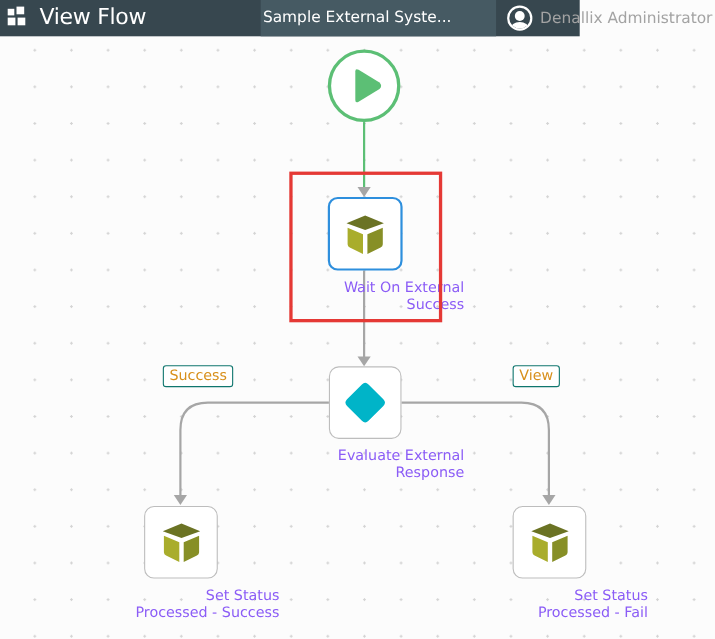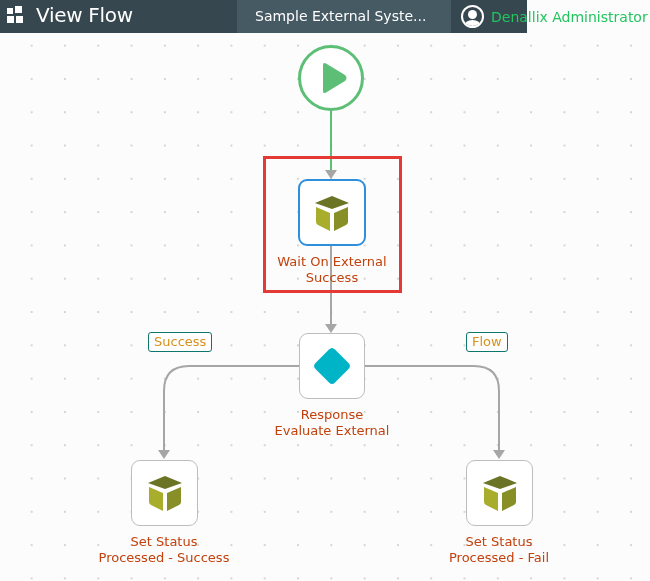--- a/index.html
+++ b/index.html
@@ -2,33 +2,33 @@
 <html><head>
 <meta charset="utf-8">
 <style>
   html,body{margin:0;padding:0;}
   body{width:650px;height:581px;overflow:hidden;background:#fcfcfc;font-family:"Liberation Sans","DejaVu Sans",sans-serif;position:relative;}
   .topbar{position:absolute;left:0;top:0;width:527px;height:33px;background:#37474f;}
   .app-title{position:absolute;left:0;top:0;height:33px;display:flex;align-items:center;}
   .app-icon{position:absolute;left:7px;top:6px;width:18px;height:18px;}
   .app-icon span{position:absolute;background:#fff;}
   .app-title-text{position:absolute;left:36px;top:3px;color:#fff;font-size:20px;white-space:nowrap;font-family:"DejaVu Sans",sans-serif;letter-spacing:-0.3px;}
-  .tab{position:absolute;left:237px;top:0;width:214px;height:33px;background:#465a63;color:#fff;font-size:14px;box-sizing:border-box;padding-left:18px;line-height:33px;font-family:"DejaVu Sans",sans-serif;white-space:nowrap;overflow:hidden;}
+  .tab{position:absolute;left:237px;top:0;width:214px;height:33px;background:#465a63;color:#fff;font-size:14px;box-sizing:border-box;padding-left:2px;line-height:33px;font-family:"DejaVu Sans",sans-serif;white-space:nowrap;overflow:hidden;}
   .user{position:absolute;left:461px;top:0;height:33px;display:flex;align-items:center;}
   .user-avatar{width:23px;height:23px;border-radius:50%;border:2px solid #fff;box-sizing:border-box;position:relative;overflow:hidden;}
   .user-avatar .head{position:absolute;left:5px;top:3px;width:9px;height:9px;border-radius:50%;background:#fff;}
   .user-avatar .body{position:absolute;left:1px;top:13px;width:17px;height:12px;border-radius:50% 50% 0 0;background:#fff;}
-  .user-name{color:#22c55e;font-size:14px;margin-left:7px;font-family:"DejaVu Sans",sans-serif;white-space:nowrap;}
+  .user-name{color:#a3a3a3;font-size:14px;margin-left:7px;font-family:"DejaVu Sans",sans-serif;white-space:nowrap;}
   .canvas{position:absolute;left:0;top:33px;width:650px;height:548px;
     background-image:radial-gradient(circle,#d4d4d4 1px,transparent 1.3px);
     background-size:33.3px 33.3px;background-position:15px -4px;}
   svg.edges{position:absolute;left:0;top:0;width:650px;height:581px;}
   .node{position:absolute;width:64px;height:64px;box-sizing:border-box;border:1.5px solid #bdbdbd;border-radius:9px;background:#fff;display:flex;align-items:center;justify-content:center;}
   .node.selected{border:2px solid #2e8fdd;}
-  .node-label{position:absolute;width:180px;text-align:center;color:#c2410c;font-size:13px;line-height:16px;font-family:"DejaVu Sans",sans-serif;}
+  .node-label{position:absolute;width:180px;text-align:right;color:#8b5cf6;font-size:13px;line-height:16px;font-family:"DejaVu Sans",sans-serif;}
   .start{position:absolute;left:298px;top:45px;width:66px;height:66px;box-sizing:border-box;border:3px solid #5cbf75;border-radius:50%;background:#fff;}
   .selection-box{position:absolute;left:263px;top:156px;width:139px;height:137px;box-sizing:border-box;border:3px solid #e53935;}
   .branch-label{position:absolute;height:20px;box-sizing:border-box;border:1px solid #0f766e;border-radius:3px;background:#fff;color:#d8901c;font-size:13px;line-height:18px;padding:0 5px;font-family:"DejaVu Sans",sans-serif;}
 </style>
 </head>
 <body>
 
 <div class="topbar">
   <div class="app-title">
     <div class="app-icon">
@@ -85,26 +85,26 @@
 </div>
 
 <div class="selection-box"></div>
 
 <div class="node" style="left:299px;top:333px;width:66px;height:66px;">
   <svg width="40" height="40" viewBox="0 0 40 40">
     <path d="M20,2 Q21.5,2 23,3.5 L36.5,17 Q38,18.5 38,20 Q38,21.5 36.5,23 L23,36.5 Q21.5,38 20,38 Q18.5,38 17,36.5 L3.5,23 Q2,21.5 2,20 Q2,18.5 3.5,17 L17,3.5 Q18.5,2 20,2 Z" fill="#00b4c8"></path>
   </svg>
 </div>
 <div class="node-label" style="left:242px;top:407px;">
+  <div>Evaluate External</div>
   <div>Response</div>
-  <div>Evaluate External</div>
 </div>
 
 <div class="branch-label" style="left:148px;top:332px;">Success</div>
-<div class="branch-label" style="left:466px;top:332px;">Flow</div>
+<div class="branch-label" style="left:466px;top:332px;">View</div>
 
 <div class="node" style="left:131px;top:460px;width:67px;height:66px;">
   <svg width="40" height="40" viewBox="0 0 40 40">
     <path d="M20,3 L37,10 L20,16 L3,10 Z" fill="#6b7324"></path>
     <path d="M4,14 L18,20 L18,38 L6,32 Q4,31 4,29 Z" fill="#a9ad2c"></path>
     <path d="M36,14 L22,20 L22,38 L34,32 Q36,31 36,29 Z" fill="#878f26"></path>
   </svg>
 </div>
 <div class="node-label" style="left:74px;top:534px;">
   <div>Set Status</div>

